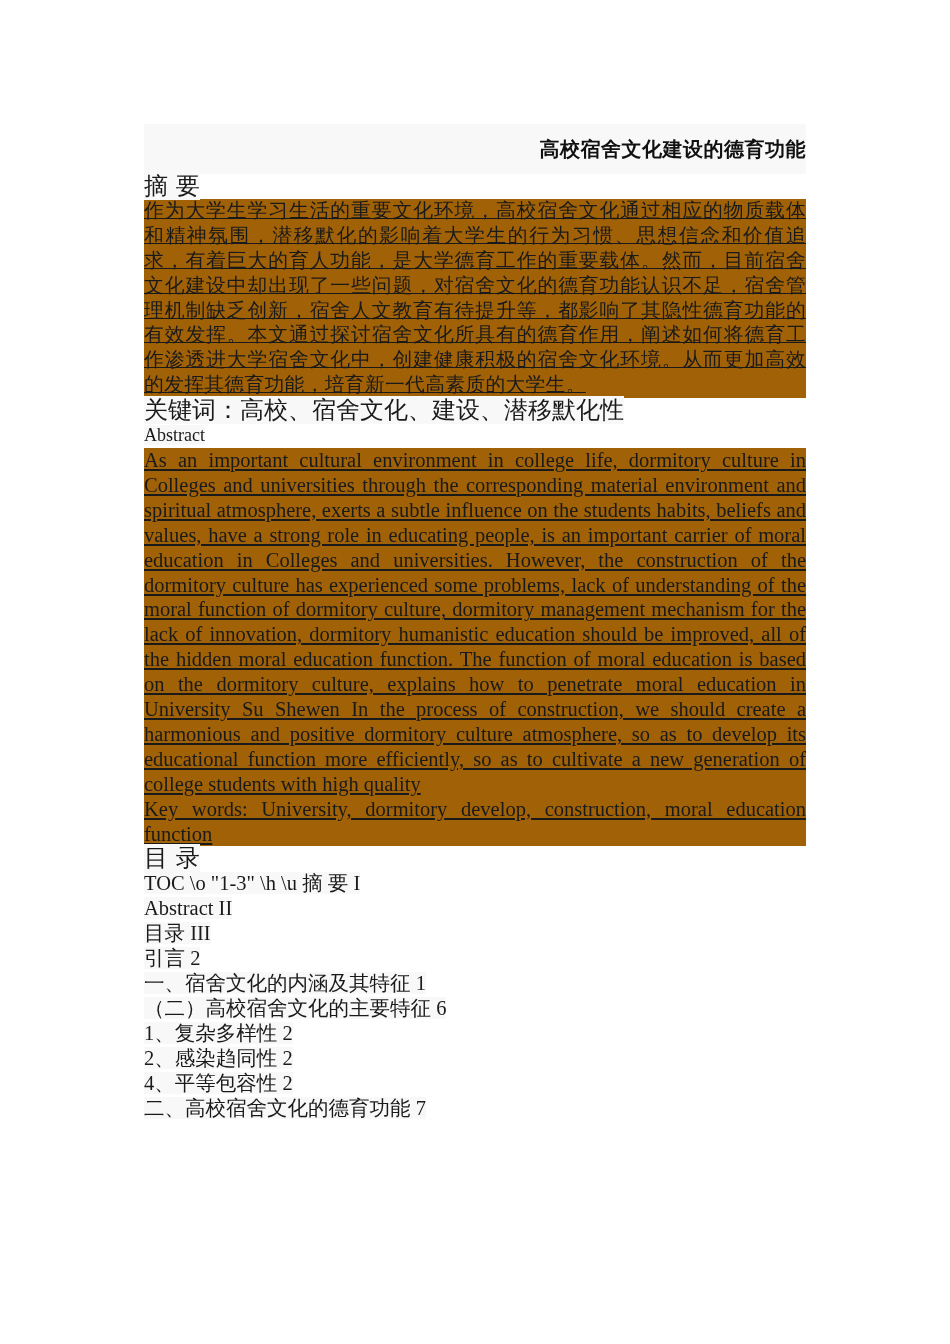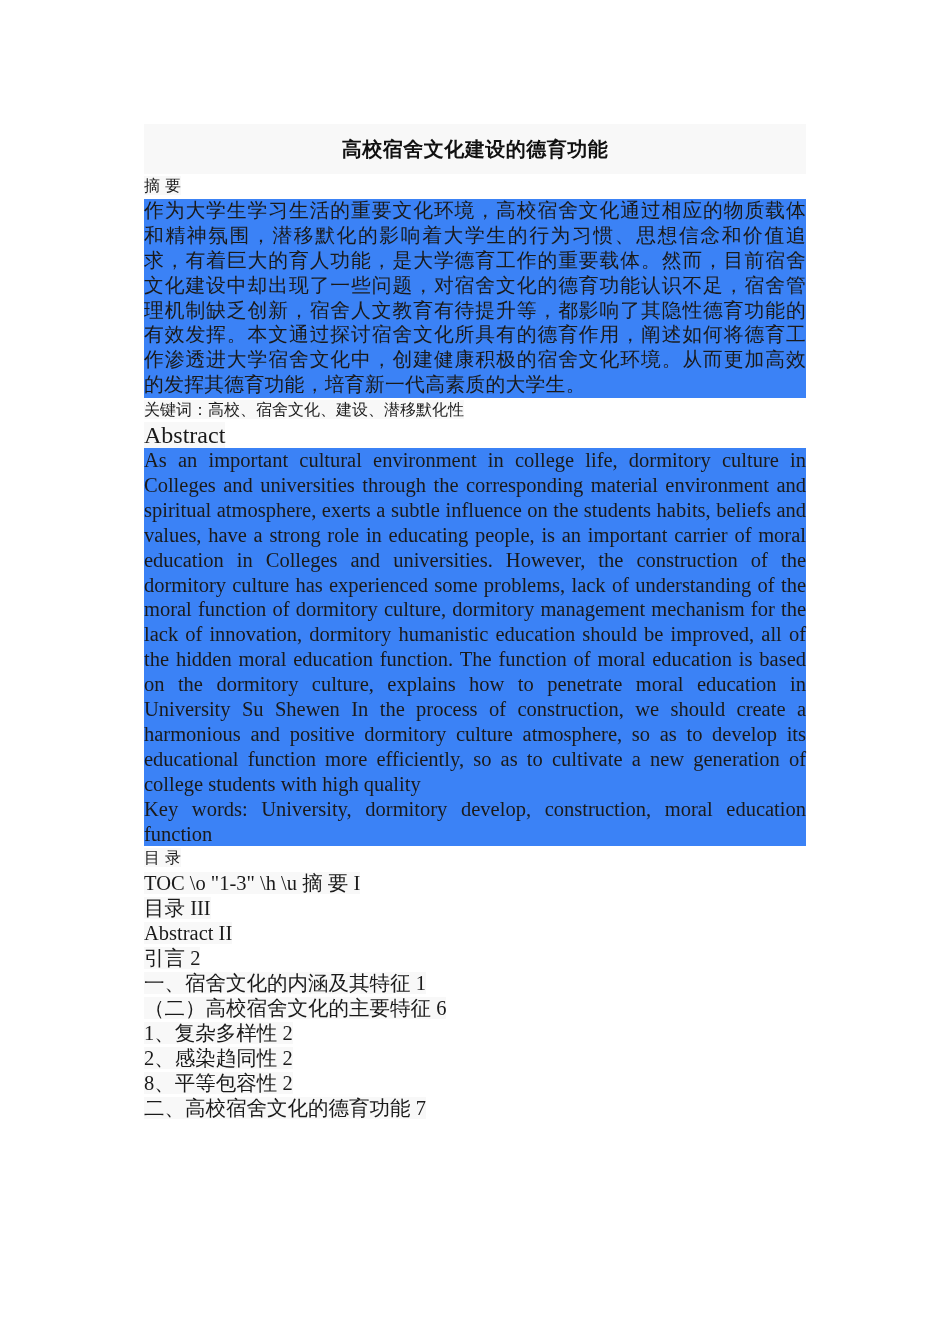--- a/index.html
+++ b/index.html
@@ -19,49 +19,50 @@
     position: absolute;
     left: 144px;
     top: 124px;
     width: 662px;
   }
   .title-bar {
     background: #f8f8f8;
     height: 50px;
     display: flex;
     align-items: center;
-    justify-content: center;
+    justify-content: flex-end;
   }
   .title {
     font-family: "DejaVu Sans", "Liberation Sans", sans-serif;
     font-weight: bold;
     font-size: 20px;
     color: #111;
     letter-spacing: 0.5px;
   }
   .line {
-    font-size: 24px;
+    font-size: 18px;
     line-height: 24.9px;
     white-space: nowrap;
   }
   .para {
     font-size: 20.5px;
     line-height: 24.9px;
     text-align: justify;
     text-align-last: left;
-    background: #3b82f6;
+    background: #a16207;
+    text-decoration: underline;
   }
   .para.cn {
     font-family: "DejaVu Serif", "Liberation Serif", serif;
     font-size: 19.8px;
     letter-spacing: 0.3px;
   }
   .cn-line {
     font-family: "DejaVu Serif", "Liberation Serif", serif;
-    font-size: 16px;
+    font-size: 24px;
     line-height: 24.9px;
     white-space: nowrap;
   }
   .toc-item {
     font-size: 20.5px;
     line-height: 24.9px;
     white-space: nowrap;
   }
   .inline-bg {
     background: #f8f8f8;
@@ -93,24 +94,24 @@
   <div class="para">As an important cultural environment in college life, dormitory culture in Colleges and universities through the corresponding material environment and spiritual atmosphere, exerts a subtle influence on the students habits, beliefs and values, have a strong role in educating people, is an important carrier of moral education in Colleges and universities. However, the construction of the dormitory culture has experienced some problems, lack of understanding of the moral function of dormitory culture, dormitory management mechanism for the lack of innovation, dormitory humanistic education should be improved, all of the hidden moral education function. The function of moral education is based on the dormitory culture, explains how to penetrate moral education in University Su Shewen In the process of construction, we should create a harmonious and positive dormitory culture atmosphere, so as to develop its educational function more efficiently, so as to cultivate a new generation of college students with high quality</div>
 
   <div class="para">Key words: University, dormitory develop, construction, moral education function</div>
 
   <div class="cn-line">
     <span class="inline-bg">目 录</span>
   </div>
 
   <div>
     <div class="toc-item"><span class="inline-bg">TOC \o "1-3" \h \u 摘 要 I</span></div>
+    <div class="toc-item"><span class="inline-bg">Abstract II</span></div>
     <div class="toc-item"><span class="inline-bg">目录 III</span></div>
-    <div class="toc-item"><span class="inline-bg">Abstract II</span></div>
     <div class="toc-item"><span class="inline-bg">引言 2</span></div>
     <div class="toc-item"><span class="inline-bg">一、宿舍文化的内涵及其特征 1</span></div>
     <div class="toc-item"><span class="inline-bg">（二）高校宿舍文化的主要特征 6</span></div>
     <div class="toc-item"><span class="inline-bg">1、复杂多样性 2</span></div>
     <div class="toc-item"><span class="inline-bg">2、感染趋同性 2</span></div>
-    <div class="toc-item"><span class="inline-bg">8、平等包容性 2</span></div>
+    <div class="toc-item"><span class="inline-bg">4、平等包容性 2</span></div>
     <div class="toc-item"><span class="inline-bg">二、高校宿舍文化的德育功能 7</span></div>
   </div>
 
 </div>
 
 </body></html>

